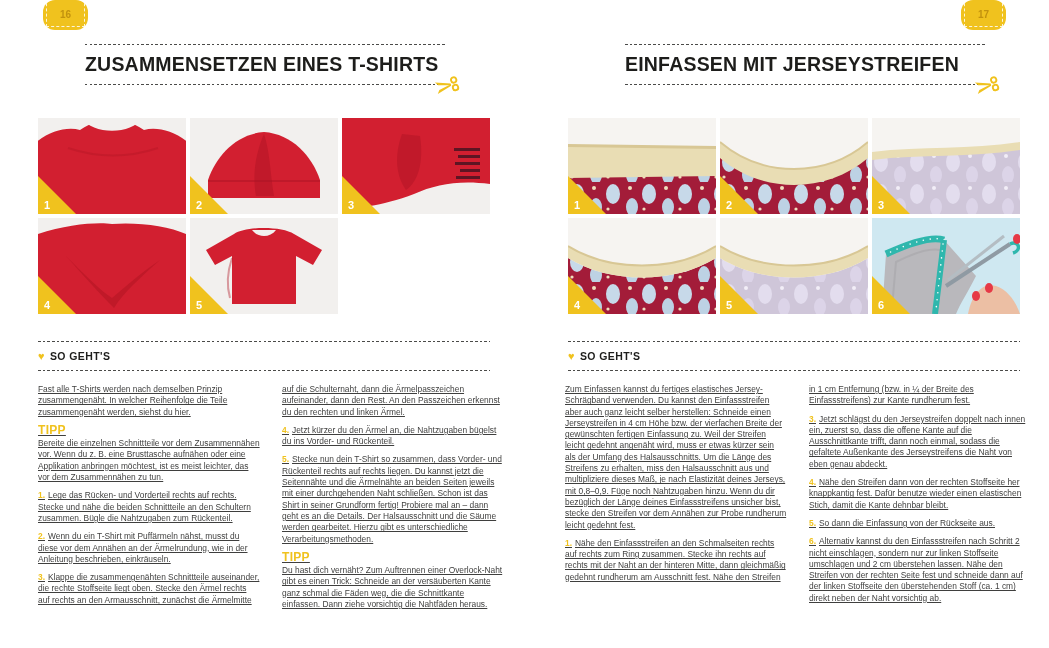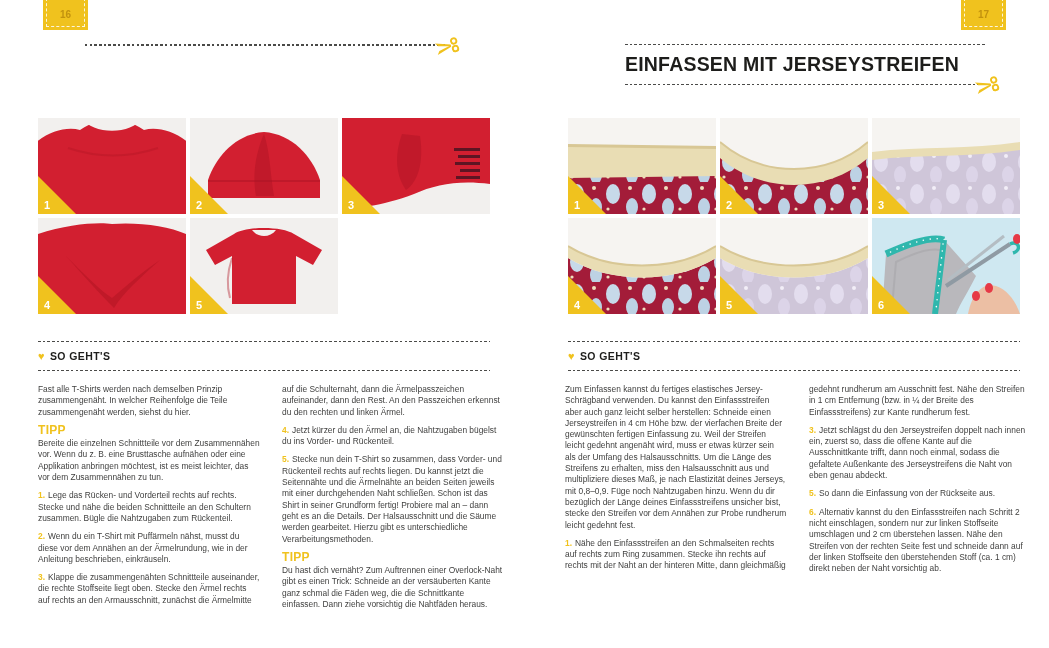--- a/index.html
+++ b/index.html
@@ -3,21 +3,21 @@
 <meta charset="utf-8">
 <style>
   html,body{margin:0;padding:0;background:#e8e8e8;}
   .sheet{position:relative;width:1049px;height:648px;background:#ffffff;overflow:hidden;
          font-family:"Liberation Sans",sans-serif;color:var(--body-text,#3f3f3e);}
   
   .pagebox{position:absolute;top:0;width:45px;height:30px;background:var(--accent,#f0c21e);}
   .pagebox .inner{position:absolute;left:3px;right:3px;top:-2px;bottom:3px;
     border:1px dashed rgba(255,255,255,.85);display:flex;align-items:center;justify-content:center;}
   .pagebox .num{font-size:10px;font-weight:bold;color:#c2920e;padding-top:4px;}
-  .pagebox.left{left:43px;} .pagebox.right{left:961px;}
+  .pagebox.left{left:43px;border-radius:12px;} .pagebox.right{left:961px;border-radius:12px;}
   
   .dash{height:1px;background:repeating-linear-gradient(90deg,#4a4a48 0 2.5px,transparent 2.5px 4.7px);}
   
   .pghead{position:absolute;top:44px;width:360px;}
   .pghead.left{left:85px;} .pghead.right{left:625px;}
   .pghead h1{margin:3px 0;font-size:19.5px;line-height:33px;font-weight:bold;
     letter-spacing:.2px;color:var(--title,#1d1d1b);white-space:nowrap;}
   .pghead .dashwrap{position:relative;}
   .scissors{position:absolute;right:-16px;top:-7px;width:27px;height:17px;color:var(--accent,#f0c21e);
     transform:rotate(-14deg);}
@@ -33,21 +33,21 @@
   
   .sogehts{position:absolute;top:341px;width:452px;}
   .sogehts.left{left:38px;} .sogehts.right{left:568px;}
   .sogehts .label{text-align:left;font-weight:bold;font-size:10.5px;letter-spacing:.4px;
     color:var(--title,#1d1d1b);line-height:18px;margin:5px 0;}
   .heart{color:var(--accent,#f0c21e);margin-right:5px;font-size:11px;}
   
   .bodycols{position:absolute;top:384px;width:466px;height:236px;column-count:2;column-gap:22px;
     font-size:8.4px;line-height:11.3px;overflow:hidden;}
   .bodycols.left{left:38px;} .bodycols.right{left:565px;}
-  .bodycols p{margin:0 0 7px 0;}
+  .bodycols p{margin:0 0 7px 0;text-decoration:underline;}
   .tiplabel{display:block;color:var(--accent,#f0c21e);font-weight:bold;font-size:12px;
     margin:3px 0 2px 0;letter-spacing:.3px;}
   .n{color:var(--accent,#f0c21e);font-weight:bold;margin-right:3px;}
 </style>
 </head>
 <body>
 
 <div class="sheet">
 
   <div class="pagebox left">
@@ -56,20 +56,21 @@
     </div>
   </div>
   <div class="pagebox right">
     <div class="inner">
       <span class="num">17</span>
     </div>
   </div>
 
   <div class="pghead left">
     <div class="dash"></div>
+    <h1>ZUSAMMENSETZEN EINES T-SHIRTS</h1>
     <div class="dashwrap">
       <div class="dash"></div>
       <svg class="scissors" viewBox="0 0 27 17">
         <path d="M2,2.5 L17,7.3 L17,9 L4.5,6 Z" fill="currentColor"></path>
         <path d="M2,14.5 L17,9.7 L17,8 L4.5,11 Z" fill="currentColor"></path>
         <circle cx="20.8" cy="4.6" r="2.7" fill="none" stroke="currentColor" stroke-width="1.9"></circle>
         <circle cx="20.8" cy="12.4" r="2.7" fill="none" stroke="currentColor" stroke-width="1.9"></circle>
       </svg>
     </div>
   </div>
@@ -285,17 +286,18 @@
     <p class="step"><span class="n">3.</span><span>Klappe die zusammengenähten Schnittteile auseinander, die rechte Stoffseite liegt oben. Stecke den Ärmel rechts auf rechts an den Armausschnitt, zunächst die Ärmelmitte auf die Schulternaht, dann die Ärmelpasszeichen aufeinander, dann den Rest. An den Passzeichen erkennst du den rechten und linken Ärmel.</span></p>
     <p class="step"><span class="n">4.</span><span>Jetzt kürzer du den Ärmel an, die Nahtzugaben bügelst du ins Vorder- und Rückenteil.</span></p>
     <p class="step"><span class="n">5.</span><span>Stecke nun dein T-Shirt so zusammen, dass Vorder- und Rückenteil rechts auf rechts liegen. Du kannst jetzt die Seitennähte und die Ärmelnähte an beiden Seiten jeweils mit einer durchgehenden Naht schließen. Schon ist das Shirt in seiner Grundform fertig! Probiere mal an – dann geht es an die Details. Der Halsausschnitt und die Säume werden gearbeitet. Hierzu gibt es unterschiedliche Verarbeitungsmethoden.</span></p>
     <p><span class="tiplabel">TIPP</span><span>Du hast dich vernäht? Zum Auftrennen einer Overlock-Naht gibt es einen Trick: Schneide an der versäuberten Kante ganz schmal die Fäden weg, die die Schnittkante einfassen. Dann ziehe vorsichtig die Nahtfäden heraus.</span></p>
   </div>
 
   <div class="bodycols right">
     <p>Zum Einfassen kannst du fertiges elastisches Jersey-Schrägband verwenden. Du kannst den Einfassstreifen aber auch ganz leicht selber herstellen: Schneide einen Jerseystreifen in 4 cm Höhe bzw. der vierfachen Breite der gewünschten fertigen Einfassung zu. Weil der Streifen leicht gedehnt angenäht wird, muss er etwas kürzer sein als der Umfang des Halsausschnitts. Um die Länge des Streifens zu erhalten, miss den Halsausschnitt aus und multipliziere dieses Maß, je nach Elastizität deines Jerseys, mit 0,8–0,9. Füge noch Nahtzugaben hinzu. Wenn du dir bezüglich der Länge deines Einfassstreifens unsicher bist, stecke den Streifen vor dem Annähen zur Probe rundherum leicht gedehnt fest.</p>
     <p class="step"><span class="n">1.</span><span>Nähe den Einfassstreifen an den Schmalseiten rechts auf rechts zum Ring zusammen. Stecke ihn rechts auf rechts mit der Naht an der hinteren Mitte, dann gleichmäßig gedehnt rundherum am Ausschnitt fest. Nähe den Streifen in 1 cm Entfernung (bzw. in ¼ der Breite des Einfassstreifens) zur Kante rundherum fest.</span></p>
     <p class="step"><span class="n">3.</span><span>Jetzt schlägst du den Jerseystreifen doppelt nach innen ein, zuerst so, dass die offene Kante auf die Ausschnittkante trifft, dann noch einmal, sodass die gefaltete Außenkante des Jerseystreifens die Naht von eben genau abdeckt.</span></p>
+    <p class="step"><span class="n">4.</span><span>Nähe den Streifen dann von der rechten Stoffseite her knappkantig fest. Dafür benutze wieder einen elastischen Stich, damit die Kante dehnbar bleibt.</span></p>
     <p class="step"><span class="n">5.</span><span>So dann die Einfassung von der Rückseite aus.</span></p>
     <p class="step"><span class="n">6.</span><span>Alternativ kannst du den Einfassstreifen nach Schritt 2 nicht einschlagen, sondern nur zur linken Stoffseite umschlagen und 2 cm überstehen lassen. Nähe den Streifen von der rechten Seite fest und schneide dann auf der linken Stoffseite den überstehenden Stoff (ca. 1 cm) direkt neben der Naht vorsichtig ab.</span></p>
   </div>
 
 </div>
 
 </body></html>

